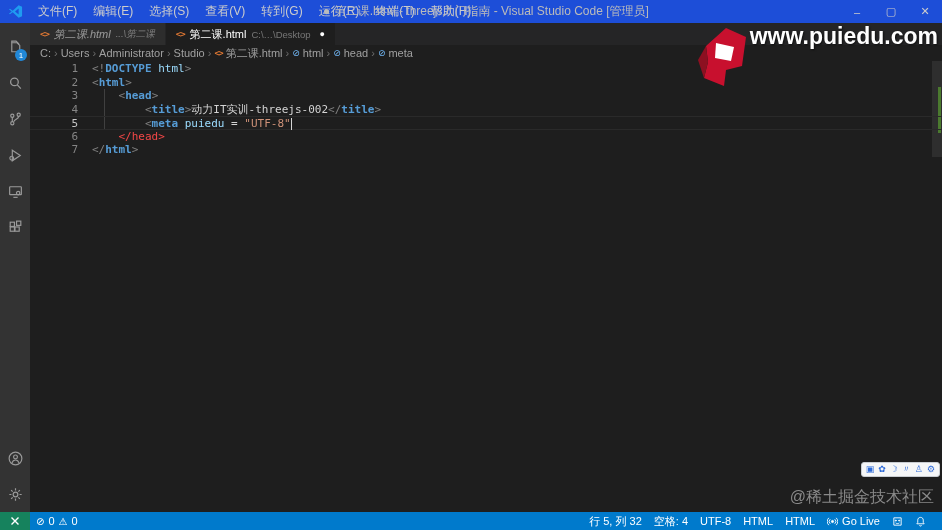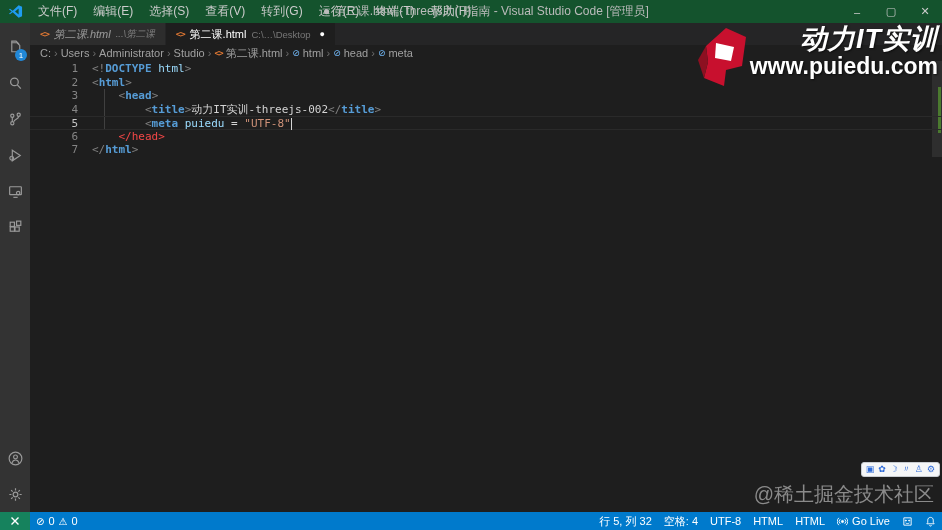--- a/index.html
+++ b/index.html
@@ -1,21 +1,21 @@
 <!DOCTYPE html>
 <html><head>
 <meta charset="utf-8">
 <style>
   * { margin:0; padding:0; box-sizing:border-box; }
   html,body { width:942px; height:530px; overflow:hidden; background:#1e1e1e;
     font-family:"Liberation Sans","DejaVu Sans",sans-serif; }
   .app { position:relative; width:942px; height:530px; display:flex; flex-direction:column; }
 
   
-  .titlebar { height:23px; background:#14532d; display:flex; align-items:center;
+  .titlebar { height:23px; background:#1d4ed8; display:flex; align-items:center;
     color:#cccccc; font-size:12px; position:relative; flex:0 0 23px;text-align:right; }
   .vscode-logo { width:16px; height:16px; margin:0 6px 0 8px; display:flex; align-items:center; }
   .menubar { display:flex; height:100%; align-items:center; }
   .menu-item { padding:0 8px; height:100%; display:flex; align-items:center; cursor:default; }
   .window-title { position:absolute; left:50%; transform:translateX(-50%); color:#bbbbbb;
     font-size:12px; white-space:nowrap;margin-left:15px; }
   .win-controls { margin-left:auto; display:flex; height:100%; }
   .win-btn { width:34px; height:100%; display:flex; align-items:center; justify-content:center;
     color:#cccccc; font-size:11px; }
 
@@ -82,39 +82,39 @@
 
   
   .statusbar { height:18px; background:#007acc; display:flex; align-items:center;
     color:#ffffff; font-size:11px; flex:0 0 18px; }
   .remote-ind { width:30px; height:18px; background:#16825d; display:flex; align-items:center;
     justify-content:center; }
   .sb-group { display:flex; align-items:center; gap:4px; padding:0 6px; height:100%; }
   .sb-item { display:flex; align-items:center; gap:4px; padding:0 6px; height:100%;
     white-space:nowrap; }
   .sb-right { margin-left:auto; display:flex; align-items:center; height:100%;
-    padding-right:0; }
+    padding-right:10px; }
   .sb-icon { font-size:10px; }
 
   
   .brand { position:absolute; top:24px; right:4px; display:flex; align-items:flex-start;
     gap:2px; pointer-events:none; }
   .brand-text { display:flex; flex-direction:column; align-items:flex-end; }
   .brand-name { color:#ffffff; font-weight:bold; font-style:italic; font-size:27px;
     letter-spacing:1px; line-height:30px; text-shadow:1px 1px 2px rgba(0,0,0,0.6);
     font-family:"Liberation Sans","DejaVu Sans",sans-serif; }
   .brand-url { color:#ffffff; font-weight:bold; font-size:23px; line-height:24px;
     text-shadow:1px 1px 2px rgba(0,0,0,0.6);text-align:center; }
 
   .ime-bar { position:absolute; right:2px; bottom:53px; height:15px; background:#f5f6f7;
     border:1px solid #c9cdd2; border-radius:3px; display:flex; align-items:center;
     gap:4px; padding:0 4px; }
   .ime-icon { color:#2f6bd8; font-size:9px; line-height:1; }
 
-  .watermark { position:absolute; right:8px; bottom:22px; color:#8a8a8a; font-size:20px;
+  .watermark { position:absolute; right:8px; bottom:22px; color:#8a8a8a; font-size:16px;
     pointer-events:none; }
 </style>
 </head>
 <body>
 
 <div class="app">
 
   <div class="titlebar">
     <span class="vscode-logo">
       <svg width="15" height="15" viewBox="0 0 24 24">
@@ -332,21 +332,20 @@
     </div>
   </div>
 
   <div class="brand">
     <svg width="56" height="64" viewBox="0 0 56 64">
       <polygon points="14,22 34,4 54,13 50,42 34,46 32,62 12,54 16,38" fill="#c8102e"></polygon>
       <polygon points="14,22 16,38 12,54 6,36" fill="#8d1021"></polygon>
       <polygon points="24,19 42,23 39,37 23,34" fill="#ffffff"></polygon>
     </svg>
     <div class="brand-text">
-      <span class="brand-name">动力IT实训</span>
       <span class="brand-url">www.puiedu.com</span>
     </div>
   </div>
 
   <div class="ime-bar">
       <span class="ime-icon">▣</span>
       <span class="ime-icon">✿</span>
       <span class="ime-icon">☽</span>
       <span class="ime-icon">〃</span>
       <span class="ime-icon">♙</span>

